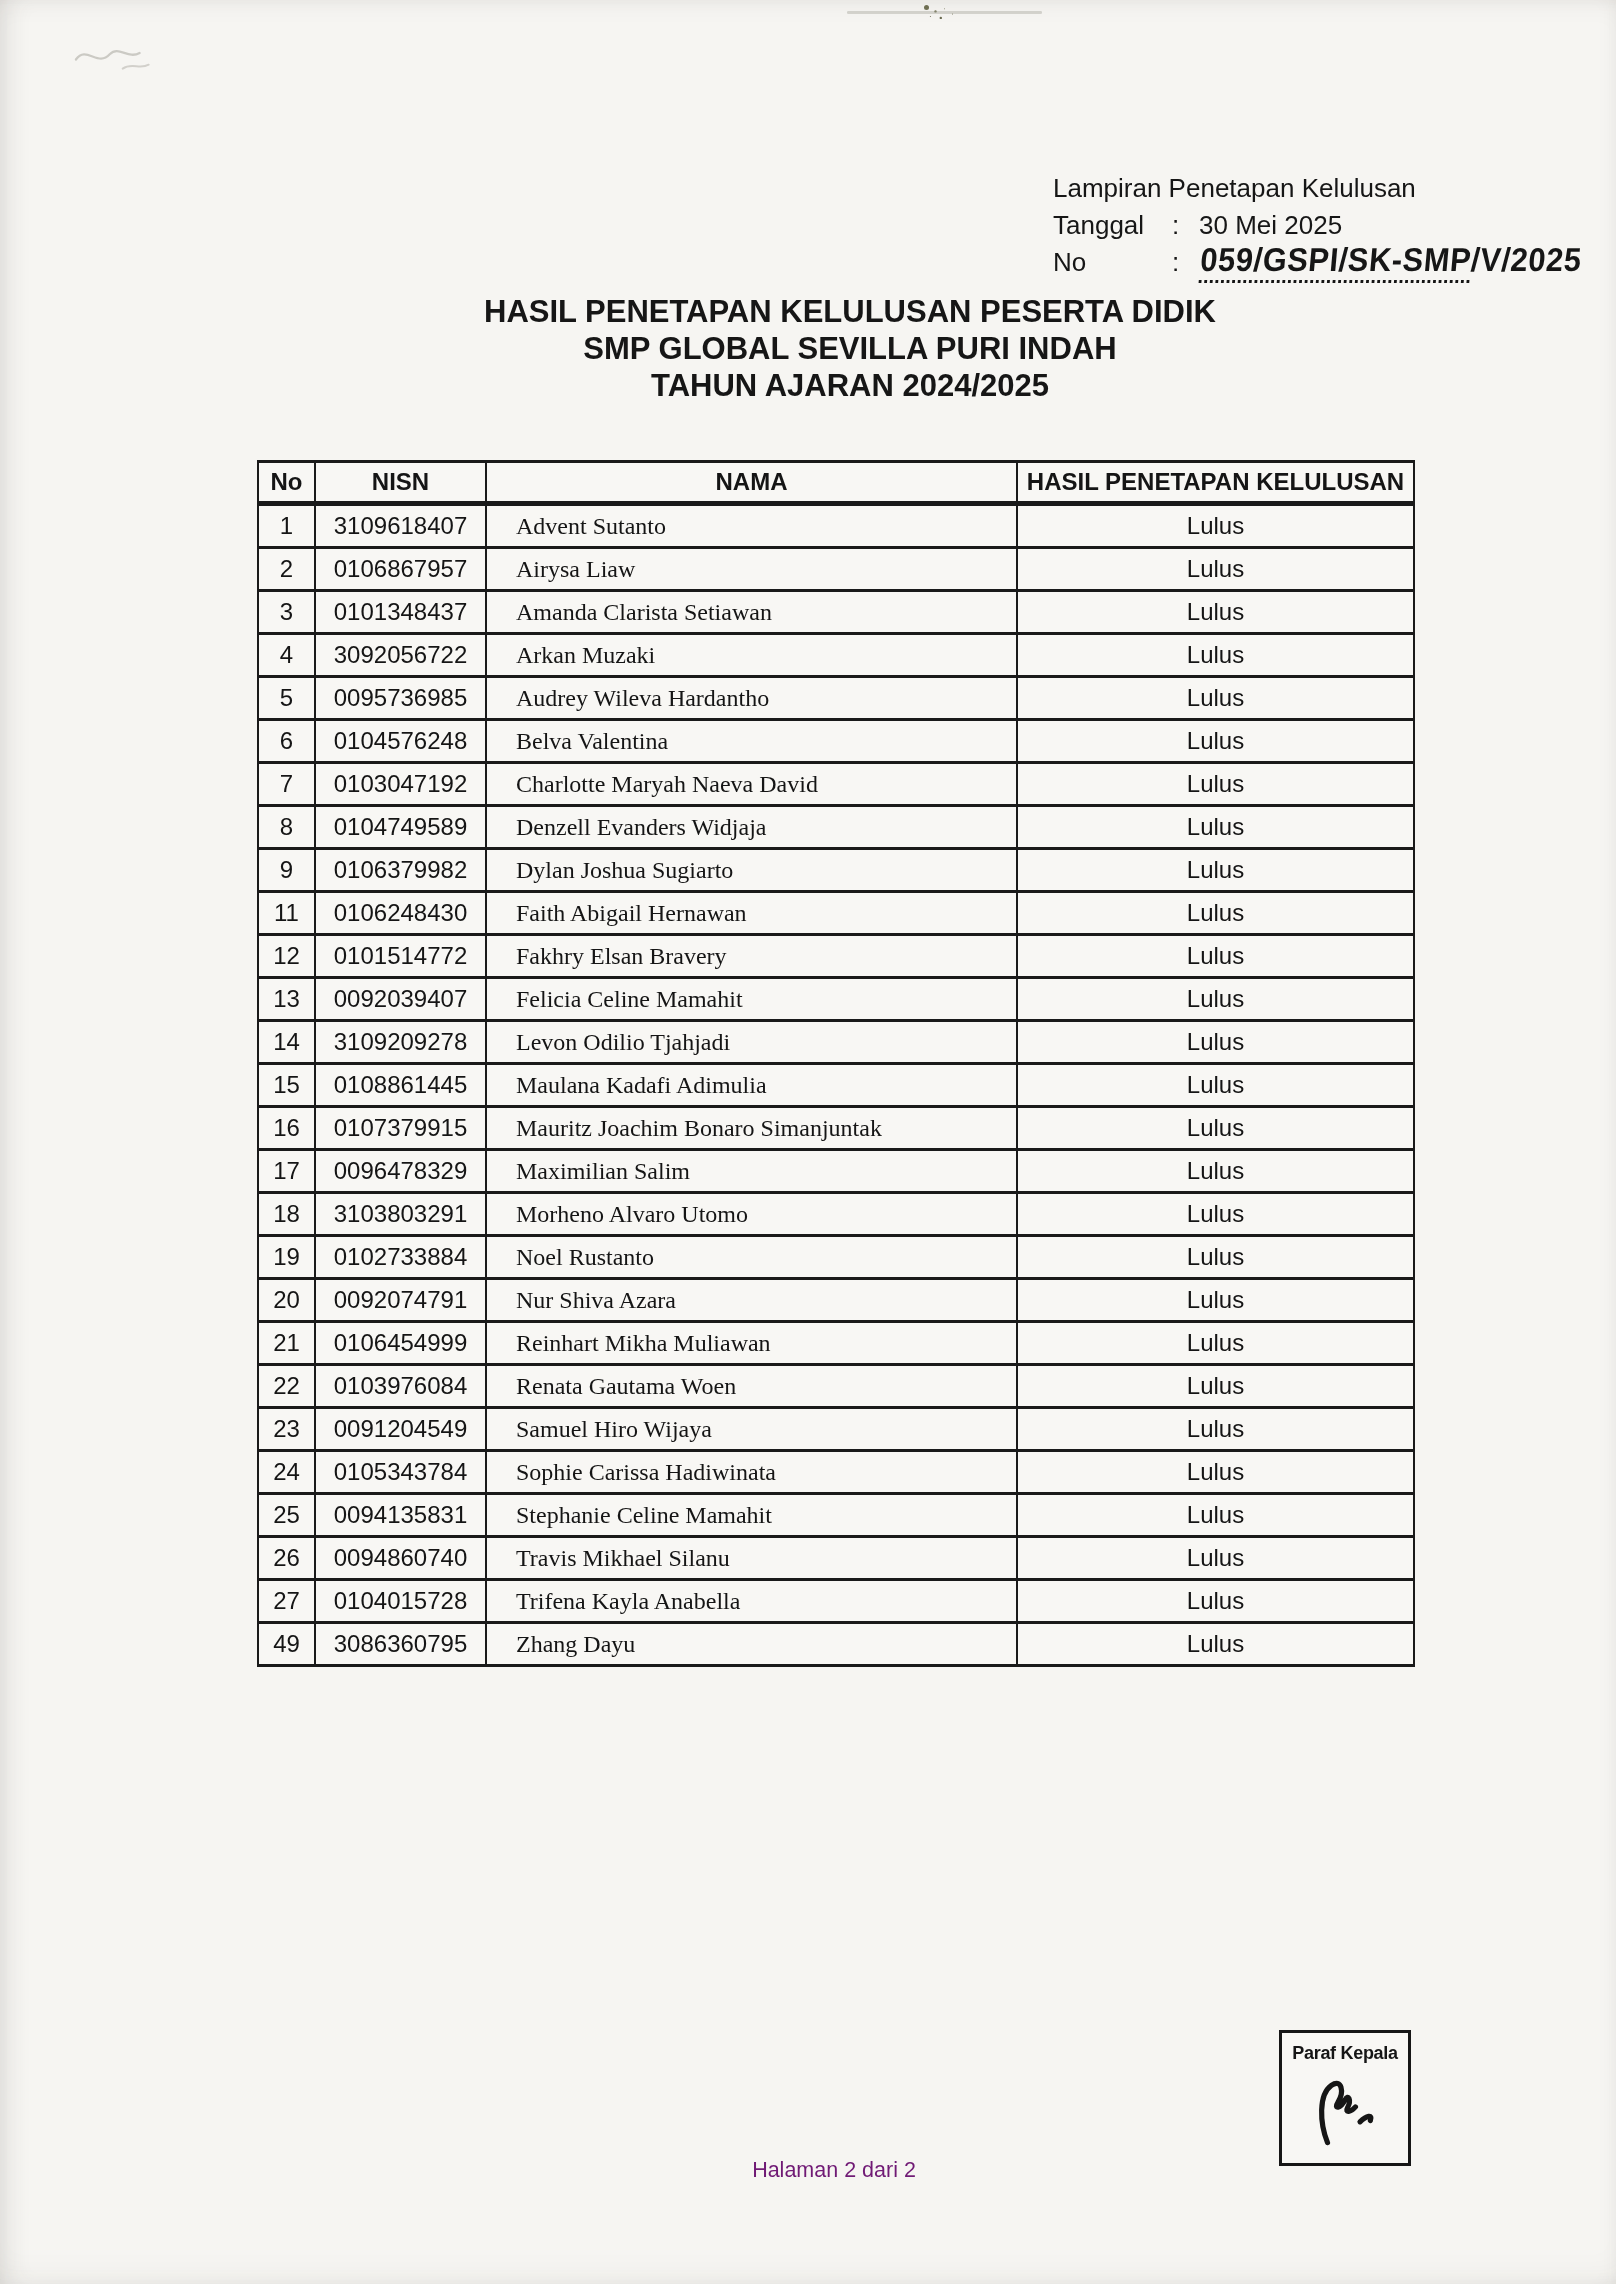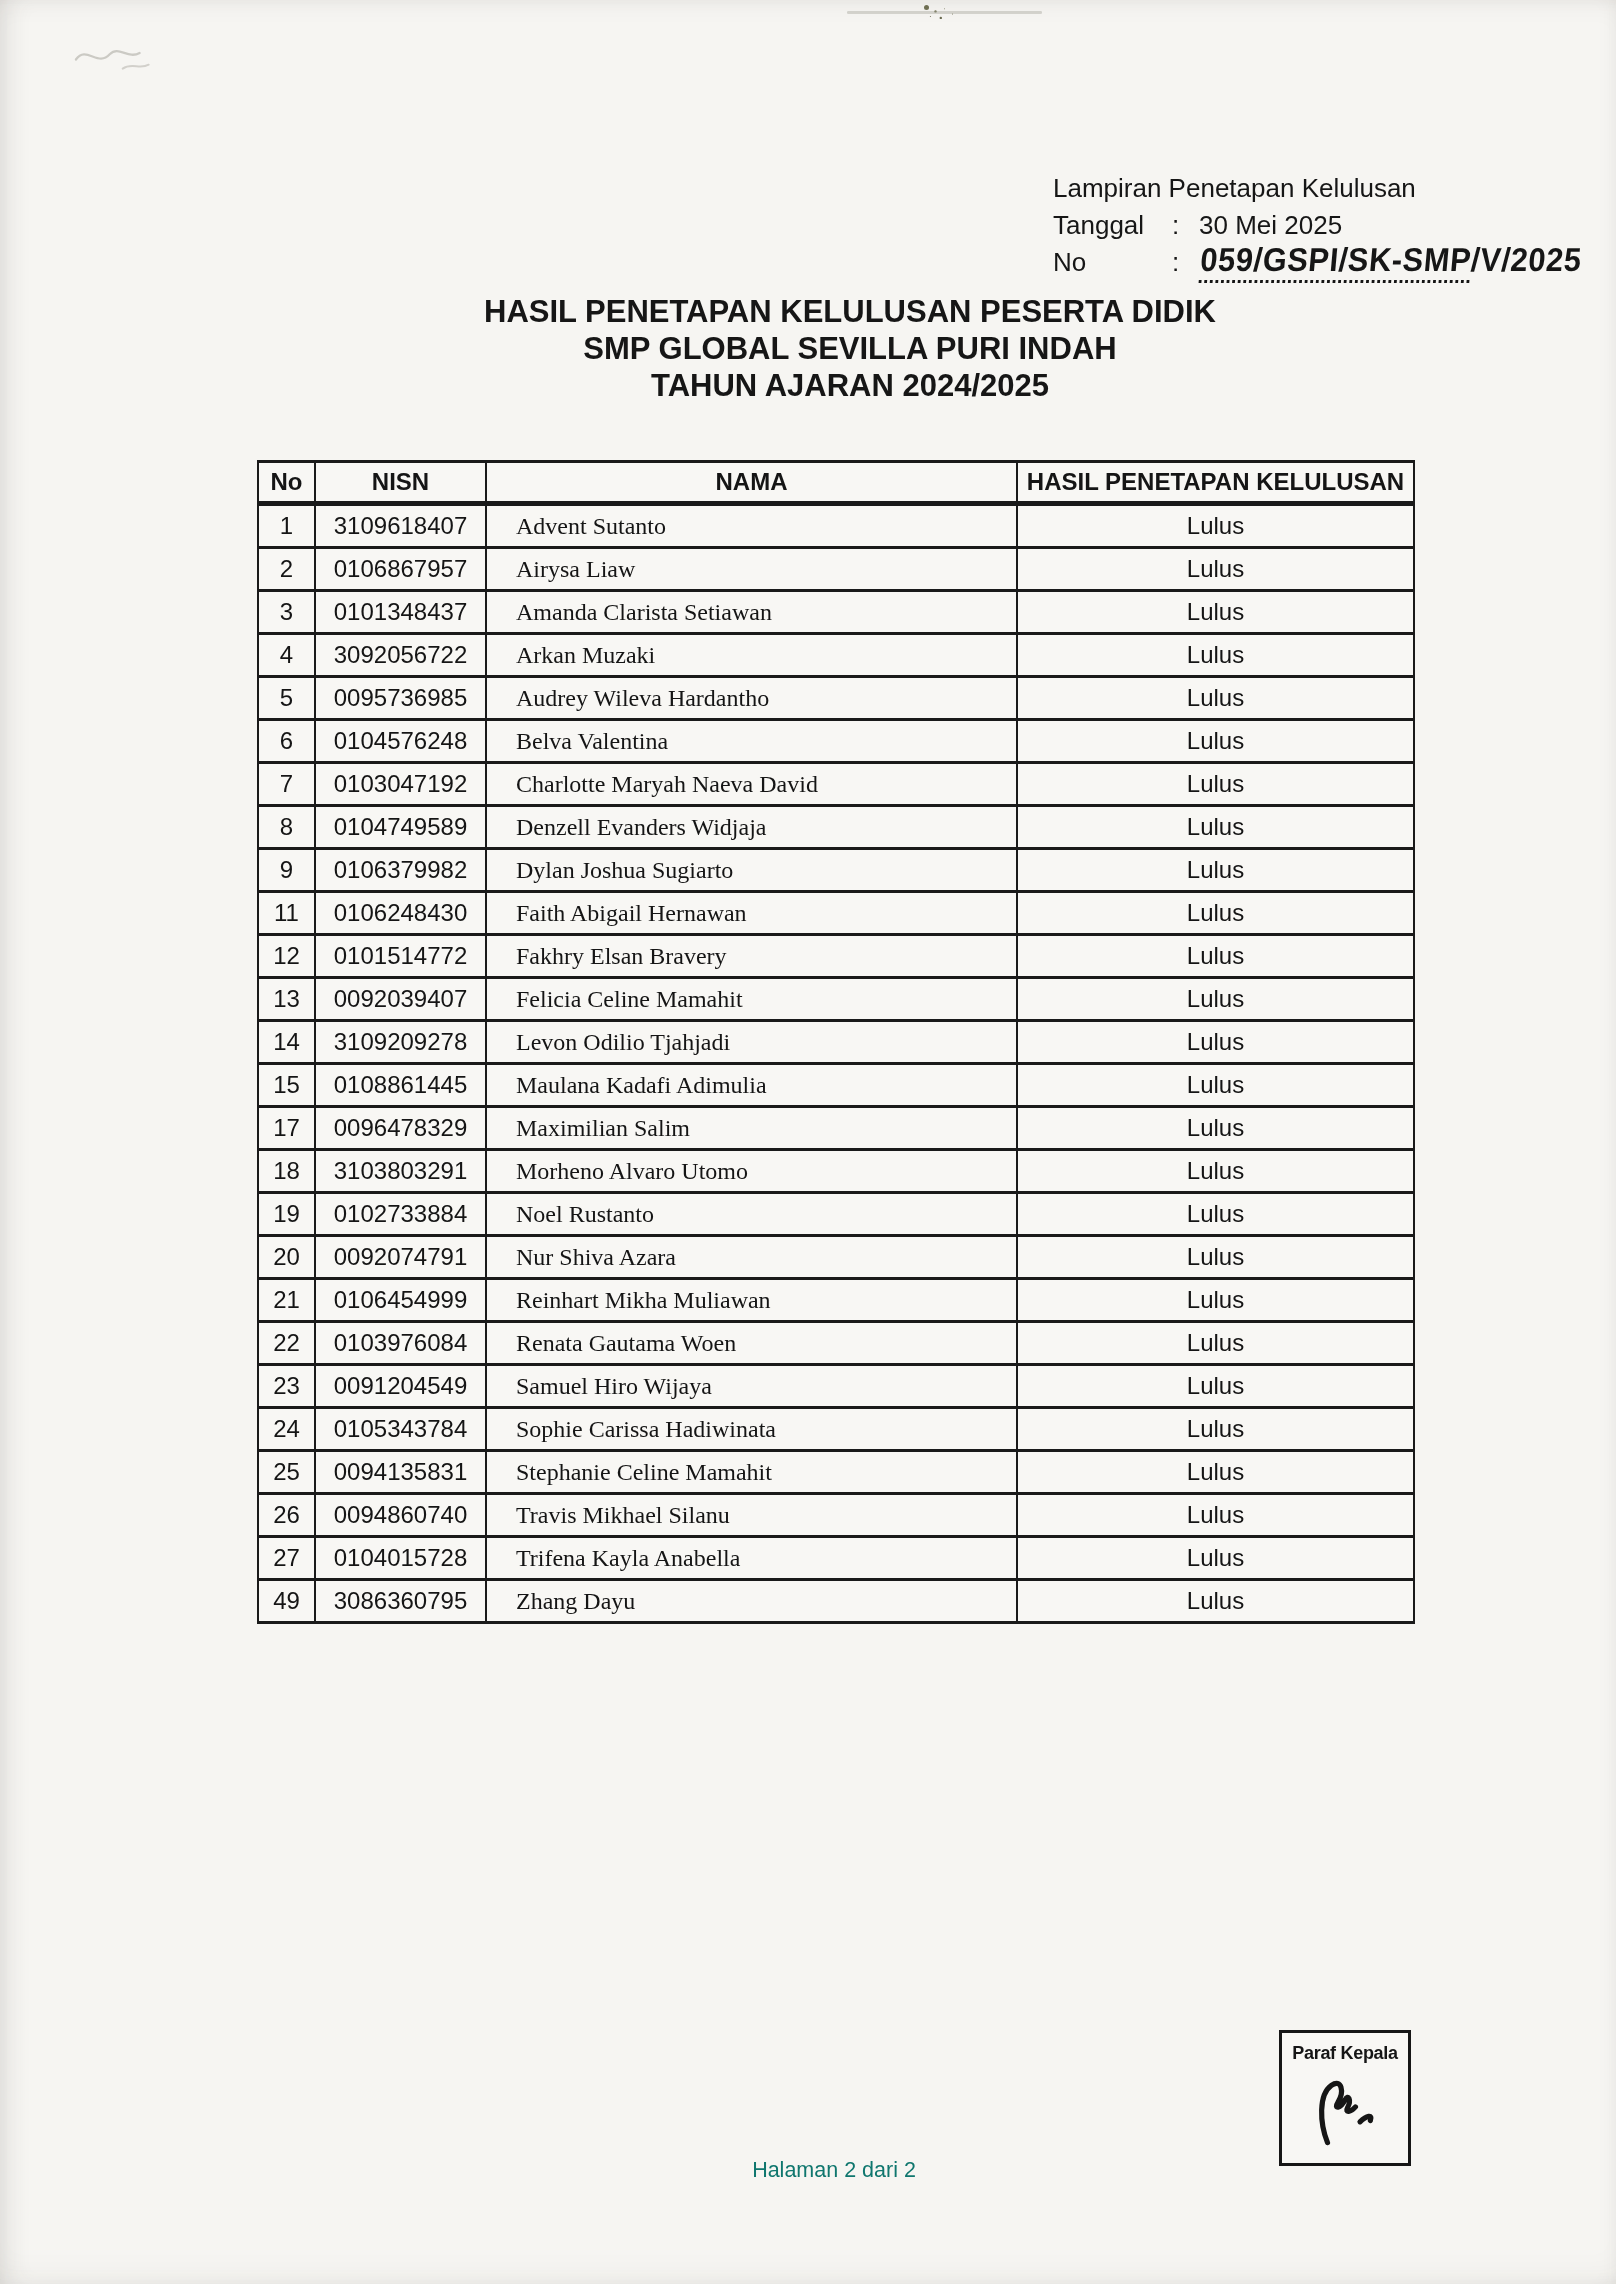--- a/index.html
+++ b/index.html
@@ -77,21 +77,21 @@
     position:absolute;left:1279px;top:1984px;width:132px;height:136px;
     border:3.3px solid #161616;background:#f8f7f4;box-sizing:border-box;
     text-align:center;
     margin-top:46px;
   }
   .paraf-label{font-weight:bold;font-size:18px;margin-top:10.4px;letter-spacing:-0.3px;}
   .paraf-sign{position:absolute;left:26px;top:34px;}
 
   
   .footer{position:absolute;left:256px;top:2158px;width:1156px;text-align:center;
-    font-size:21.5px;color:#0f766e;}
+    font-size:21.5px;color:#701a75;}
 </style>
 </head>
 <body>
 
 <div class="paper"></div>
 
 <svg class="artifact-squiggle" width="143" height="39" viewBox="0 0 220 60">
   <path d="M6 30 C 22 8, 40 42, 58 22 C 72 8, 86 30, 104 20" stroke="#a9a7a0" stroke-width="3.5" fill="none" stroke-linecap="round"></path>
   <path d="M78 44 C 92 34, 104 46, 118 38" stroke="#b5b3ac" stroke-width="3" fill="none" stroke-linecap="round"></path>
 </svg>
@@ -214,20 +214,26 @@
         <td class="cell-nama">Levon Odilio Tjahjadi</td>
         <td class="cell-hasil">Lulus</td>
       </tr>
       <tr>
         <td class="cell-no">15</td>
         <td class="cell-nisn">0108861445</td>
         <td class="cell-nama">Maulana Kadafi Adimulia</td>
         <td class="cell-hasil">Lulus</td>
       </tr>
       <tr>
+        <td class="cell-no">16</td>
+        <td class="cell-nisn">0107379915</td>
+        <td class="cell-nama">Mauritz Joachim Bonaro Simanjuntak</td>
+        <td class="cell-hasil">Lulus</td>
+      </tr>
+      <tr>
         <td class="cell-no">17</td>
         <td class="cell-nisn">0096478329</td>
         <td class="cell-nama">Maximilian Salim</td>
         <td class="cell-hasil">Lulus</td>
       </tr>
       <tr>
         <td class="cell-no">18</td>
         <td class="cell-nisn">3103803291</td>
         <td class="cell-nama">Morheno Alvaro Utomo</td>
         <td class="cell-hasil">Lulus</td>

